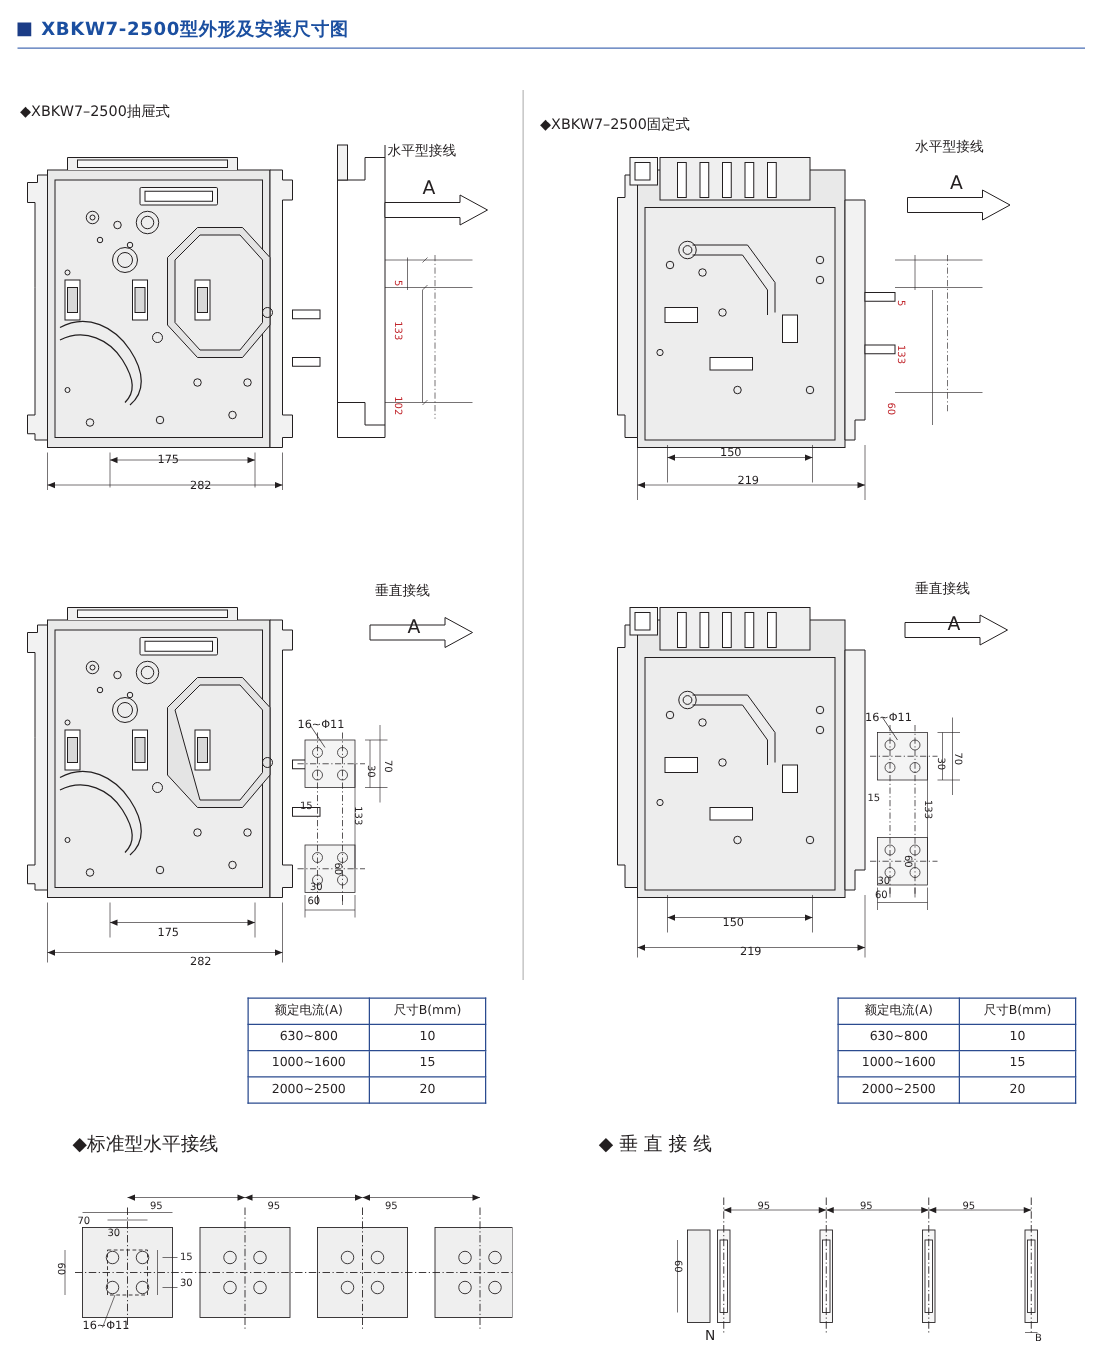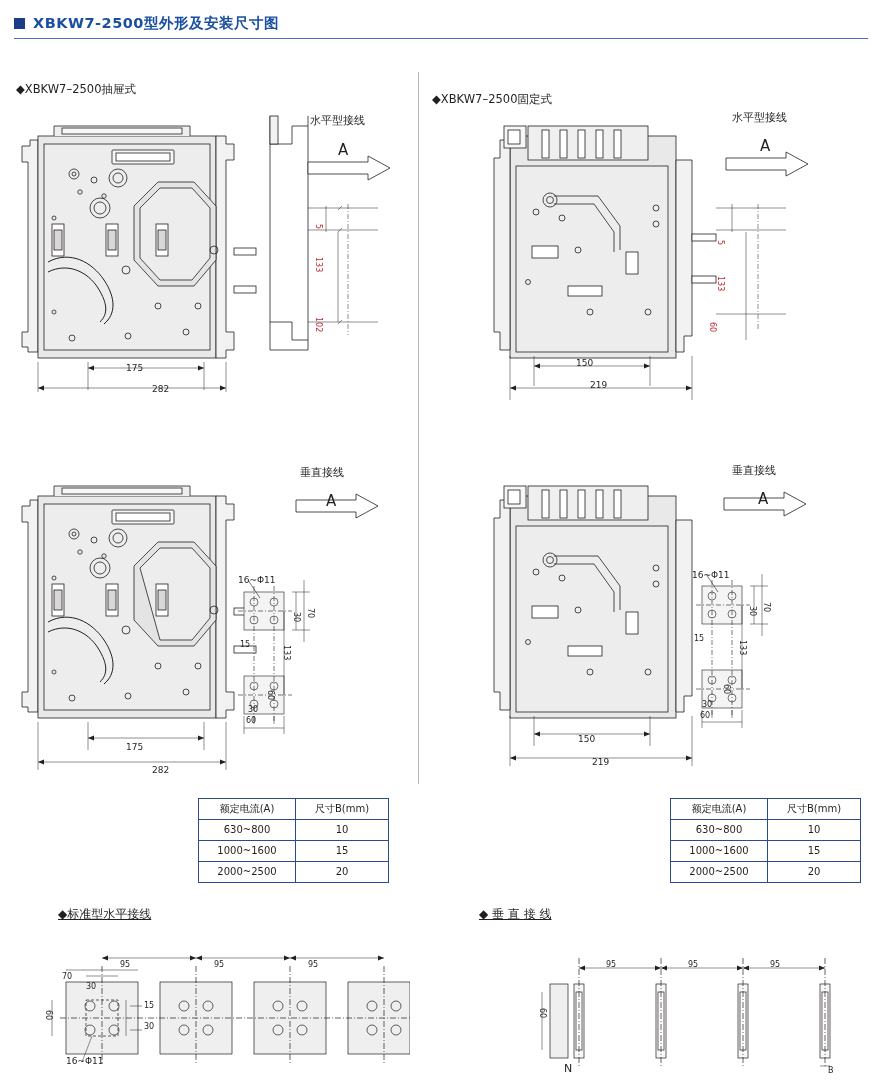--- a/index.html
+++ b/index.html
@@ -50,21 +50,21 @@
     text-align:center;
     font-weight:normal;
     line-height:1.2;
   }
   table.spec th{font-size:10px;}
   table.spec td.c1{width:96px;}
   table.spec td.c2{width:92px;}
   table.spec th.c1{width:96px;}
   table.spec th.c2{width:92px;}
 
-  .bottomlabel{position:absolute;font-size:12px;color:#231f20;white-space:nowrap;text-decoration:underline;}
+  .bottomlabel{position:absolute;font-size:15px;color:#231f20;white-space:nowrap;}
 </style>
 </head>
 <body>
 
 <div class="page">
 
   <div class="header">
     <span class="sq"></span>
     <span class="title">XBKW7-2500型外形及安装尺寸图</span>
   </div>

